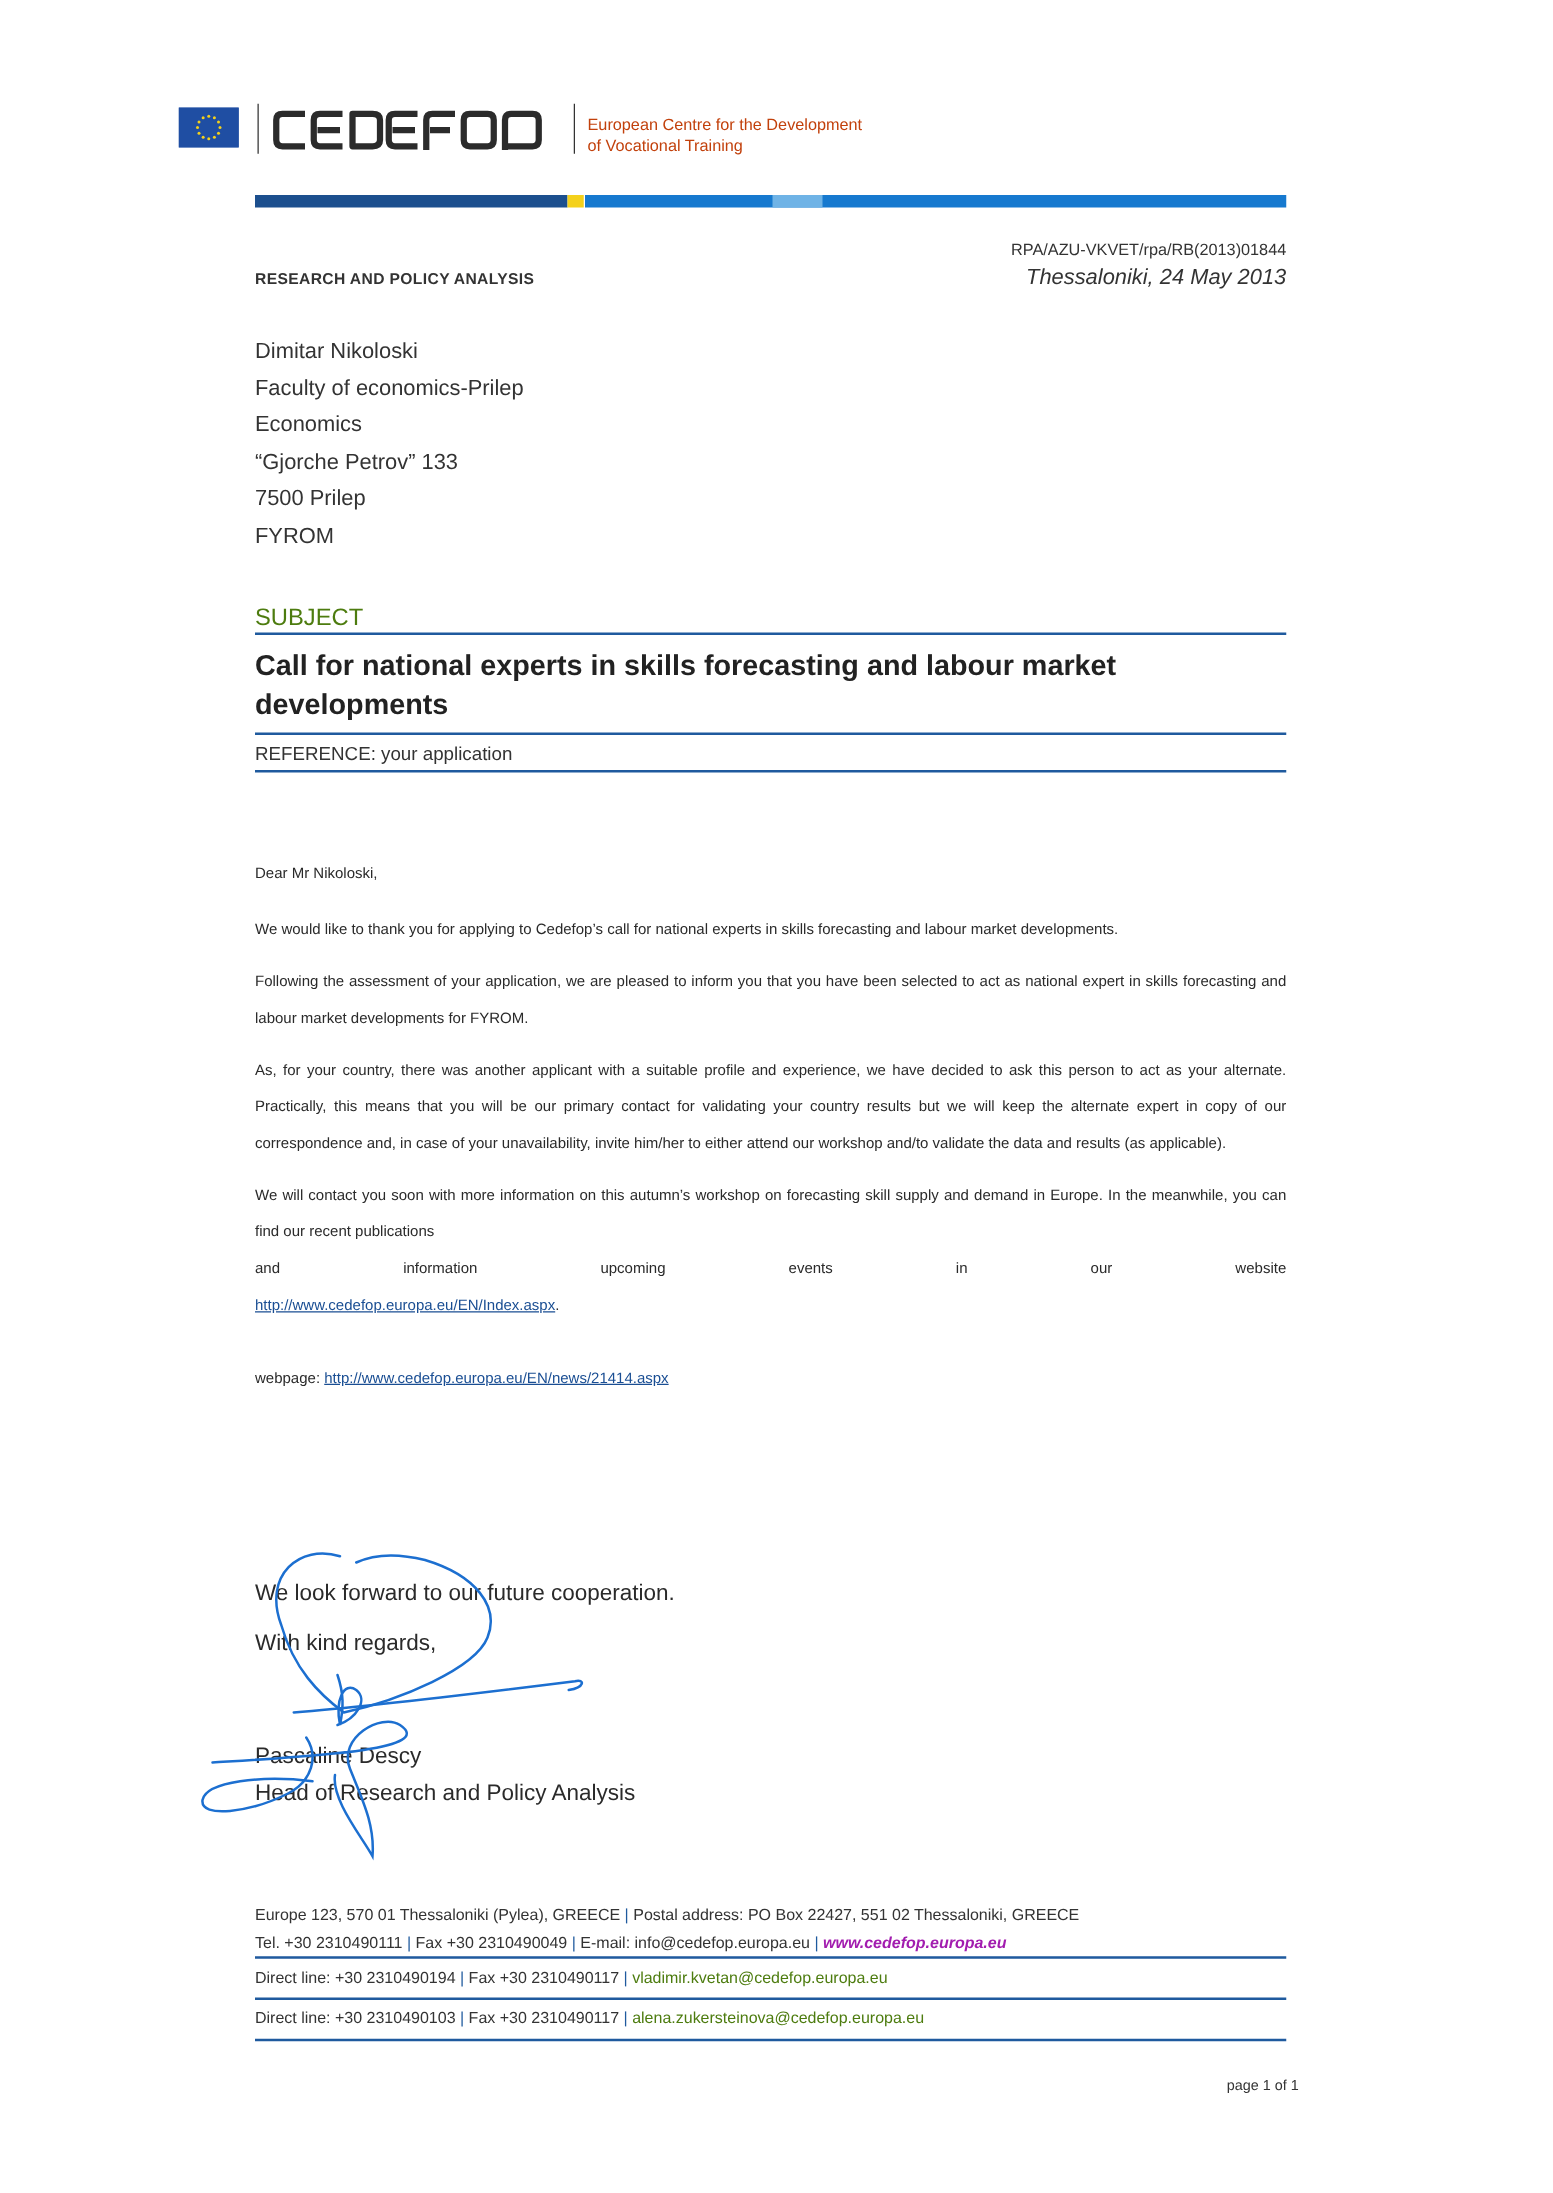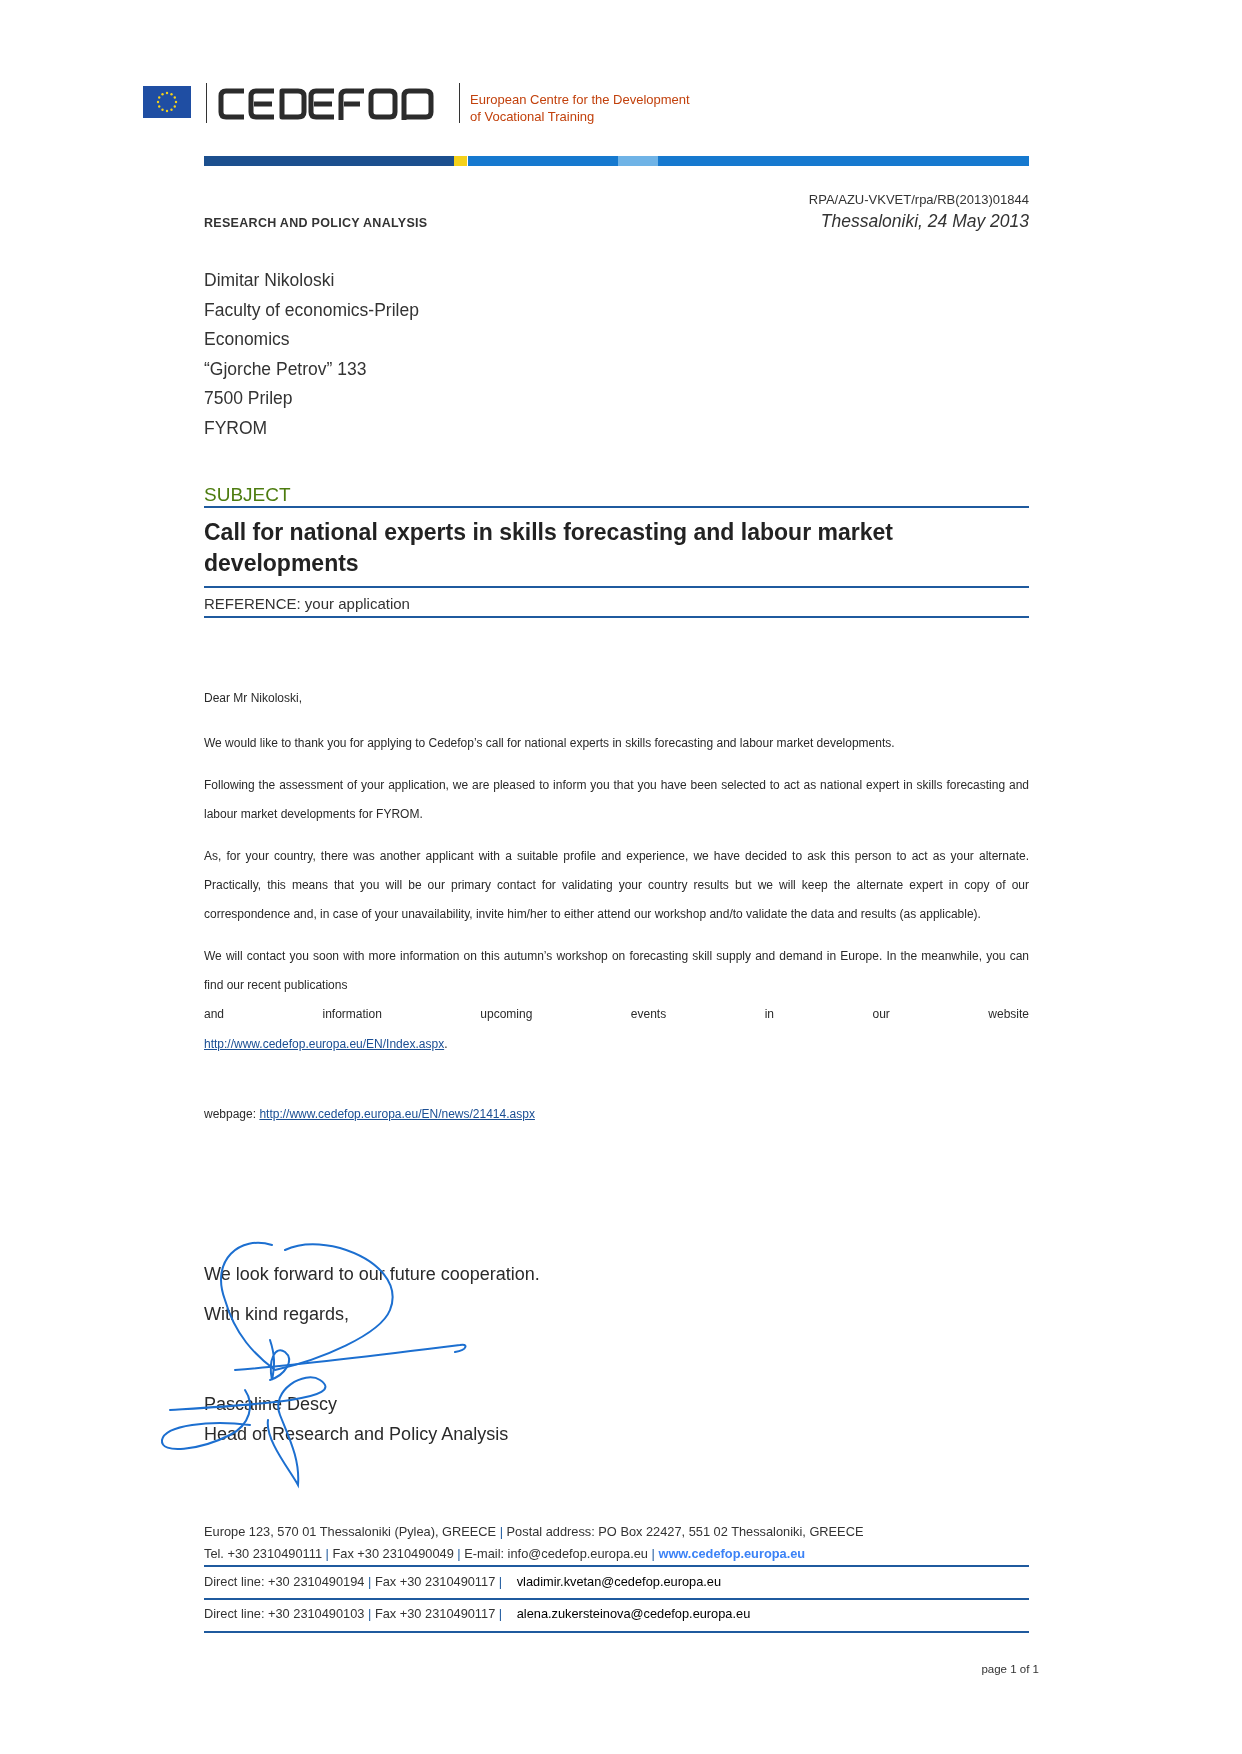--- a/index.html
+++ b/index.html
@@ -23,22 +23,22 @@
   .body p { margin:0 0 12.5px 0; }
   .body .greet { margin-bottom:16px; }
   .body a { color:#1a4e93; text-decoration:underline; }
   .spread { display:flex; justify-content:space-between; }
   .closing { left:204px; top:1260px; font-size:18px; line-height:29px; color:#2a2a2a; }
   .closing p { margin:0 0 11px 0; }
   .signer { left:204px; top:1389px; font-size:18px; line-height:30px; color:#2a2a2a; }
   .signature { left:150px; top:1240px; width:330px; height:260px; pointer-events:none; }
   .footer { left:204px; top:1521px; font-size:12.8px; color:#333; line-height:22px; }
   .footer .sep { color:#1f5a9e; }
-  .footer b { color:#3b82f6; }
-  .footer a { color:#000000;margin-left:11px; }
+  .footer b { color:#a21caf;font-style:italic; }
+  .footer a { color:#4d7c0f; }
   .frow { height:22px; white-space:nowrap; }
   .page-num { right:203px; top:1663px; font-size:11.5px; color:#333; }
 </style>
 </head>
 <body>
 
 <div class="abs eu-flag">
   <svg width="48" height="32" viewBox="0 0 48 32">
     <rect width="48" height="32" fill="#1f4ea3"></rect>
     <g fill="#f4d11b">
@@ -100,21 +100,21 @@
 <div class="abs subject-title">Call for national experts in skills forecasting and labour market developments</div>
 <div class="abs rule" style="top:586px;"></div>
 <div class="abs reference">REFERENCE: your application</div>
 <div class="abs rule" style="top:616px;"></div>
 
 <div class="abs body">
   <p class="greet">Dear Mr Nikoloski,</p>
   <p>We would like to thank you for applying to Cedefop’s call for national experts in skills forecasting and labour market developments.</p>
   <p>Following the assessment of your application, we are pleased to inform you that you have been selected to act as national expert in skills forecasting and labour market developments for FYROM.</p>
   <p>As, for your country, there was another applicant with a suitable profile and experience, we have decided to ask this person to act as your alternate. Practically, this means that you will be our primary contact for validating your country results but we will keep the alternate expert in copy of our correspondence and, in case of your unavailability, invite him/her to either attend our workshop and/to validate the data and results (as applicable).</p>
-  <p style="margin-bottom:12px;">
+  <p style="margin-bottom:0;">
     <span>We will contact you soon with more information on this autumn’s workshop on forecasting skill supply and demand in Europe. In the meanwhile, you can find our recent publications</span>
     <span class="spread">
       <span>and</span>
       <span>information</span>
       <span>upcoming</span>
       <span>events</span>
       <span>in</span>
       <span>our</span>
       <span>website</span>
     </span>

